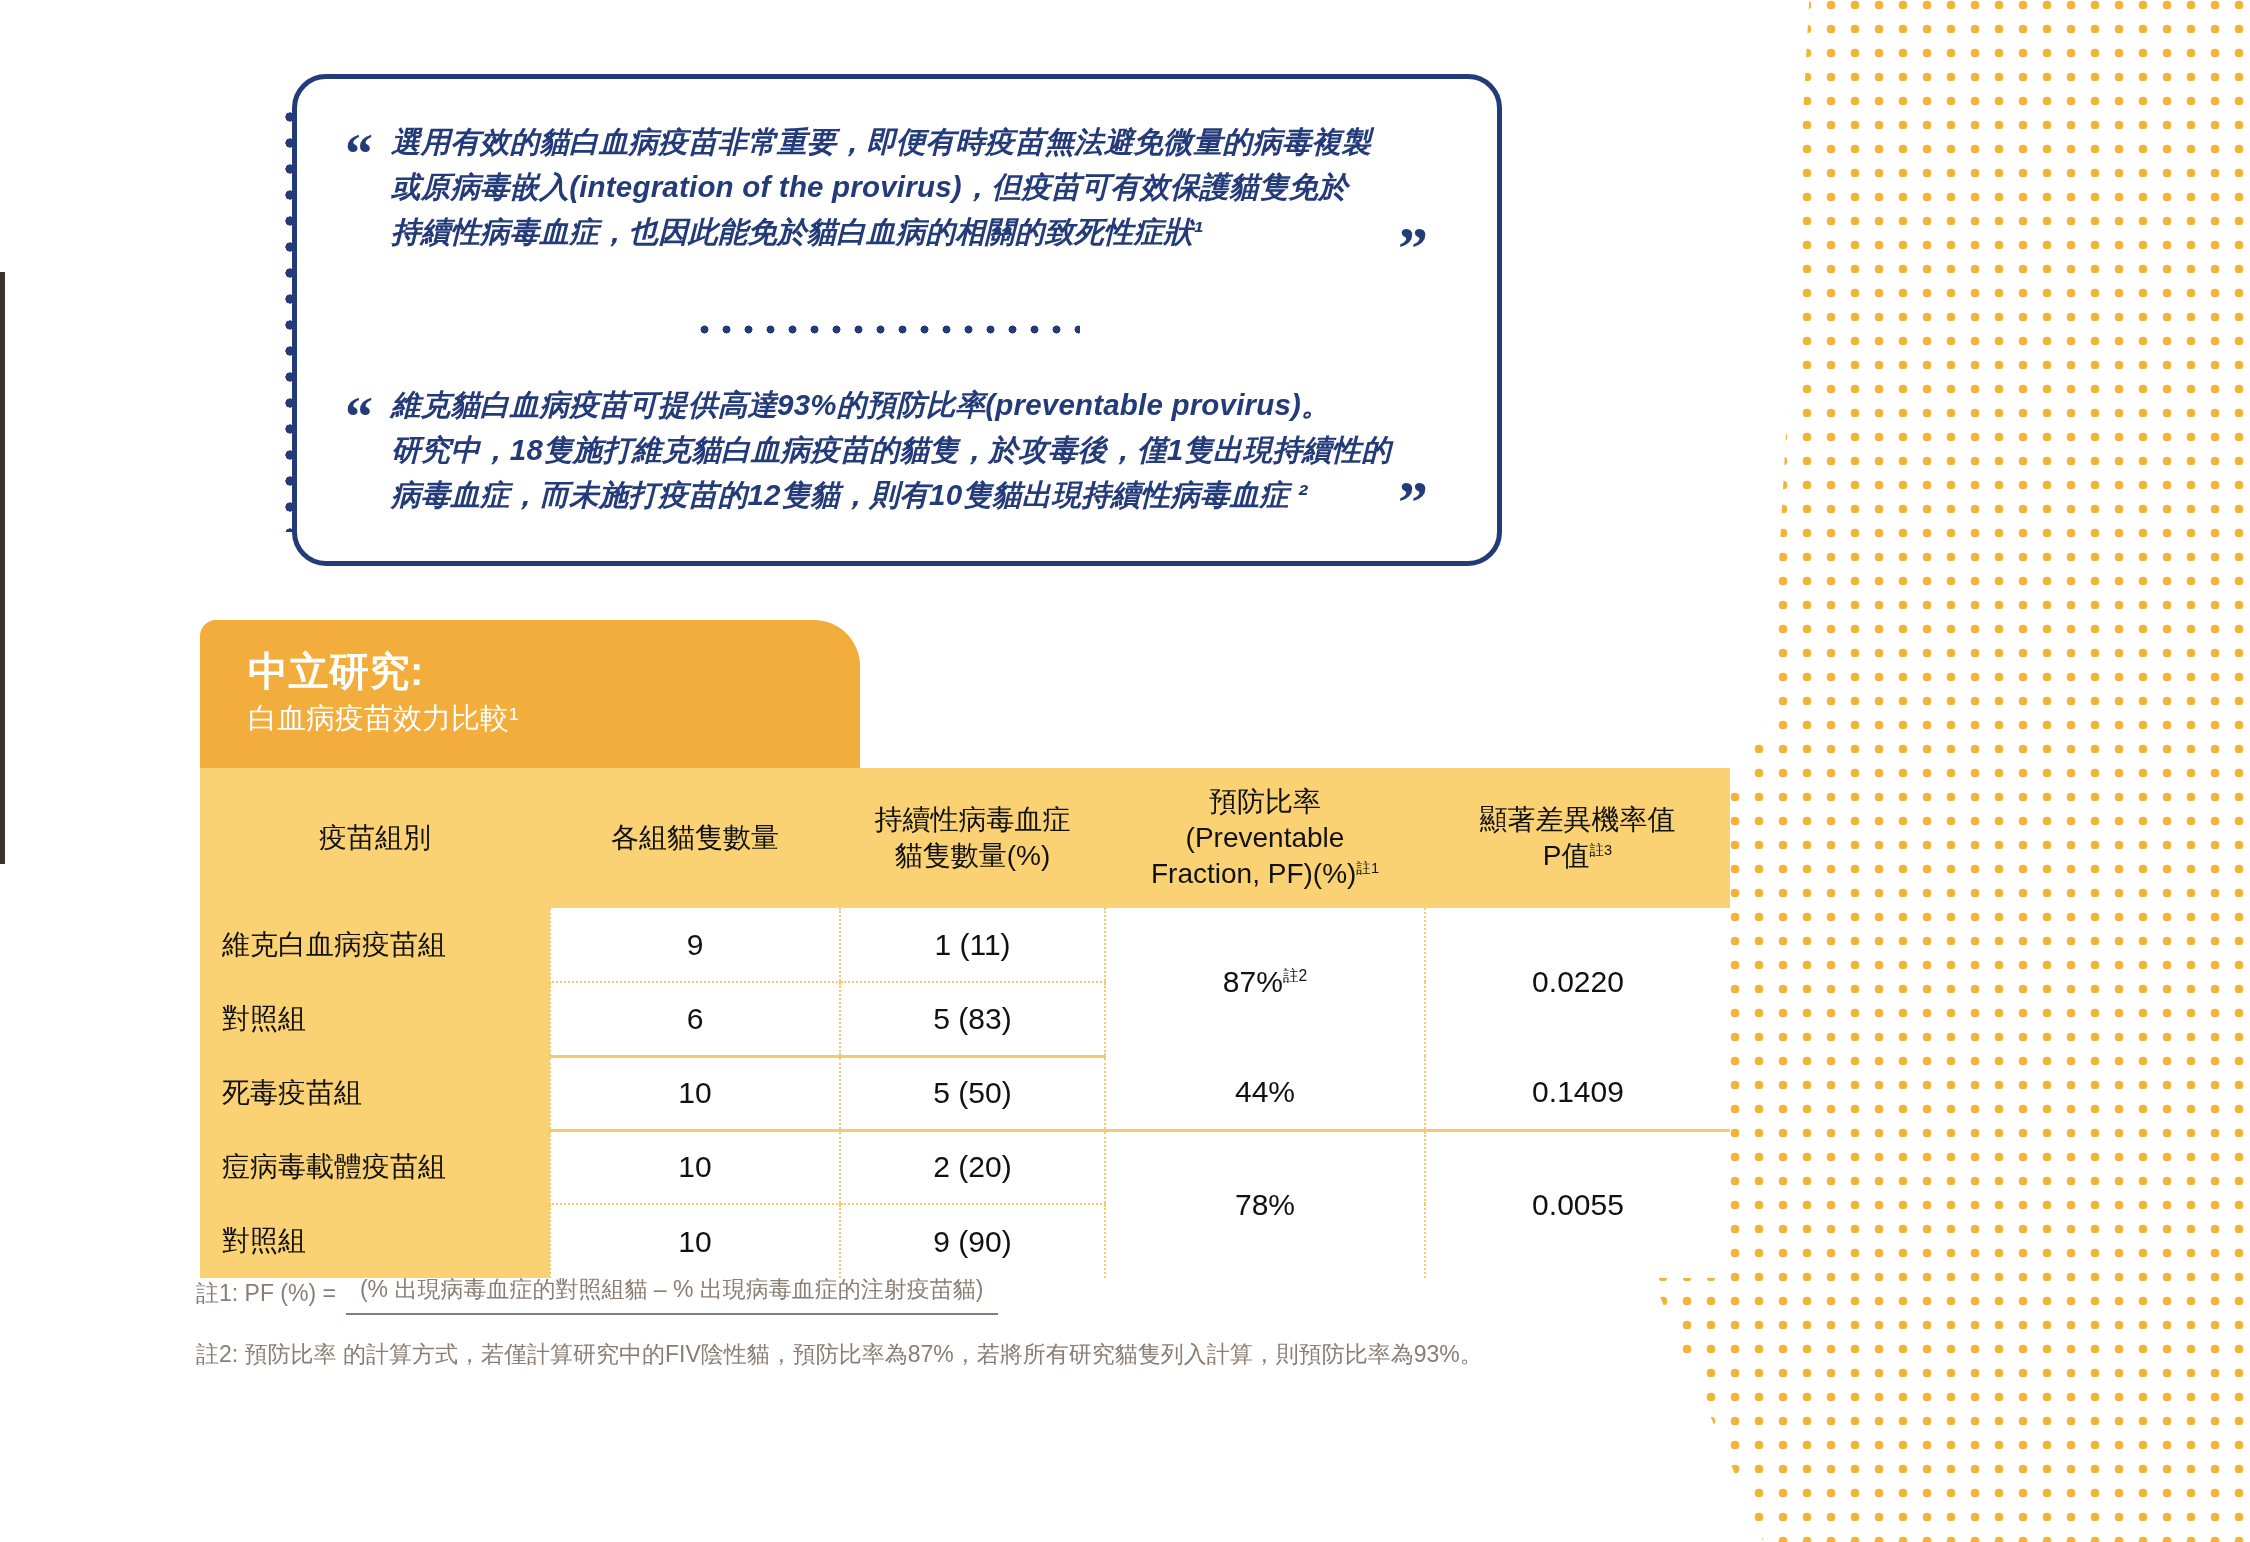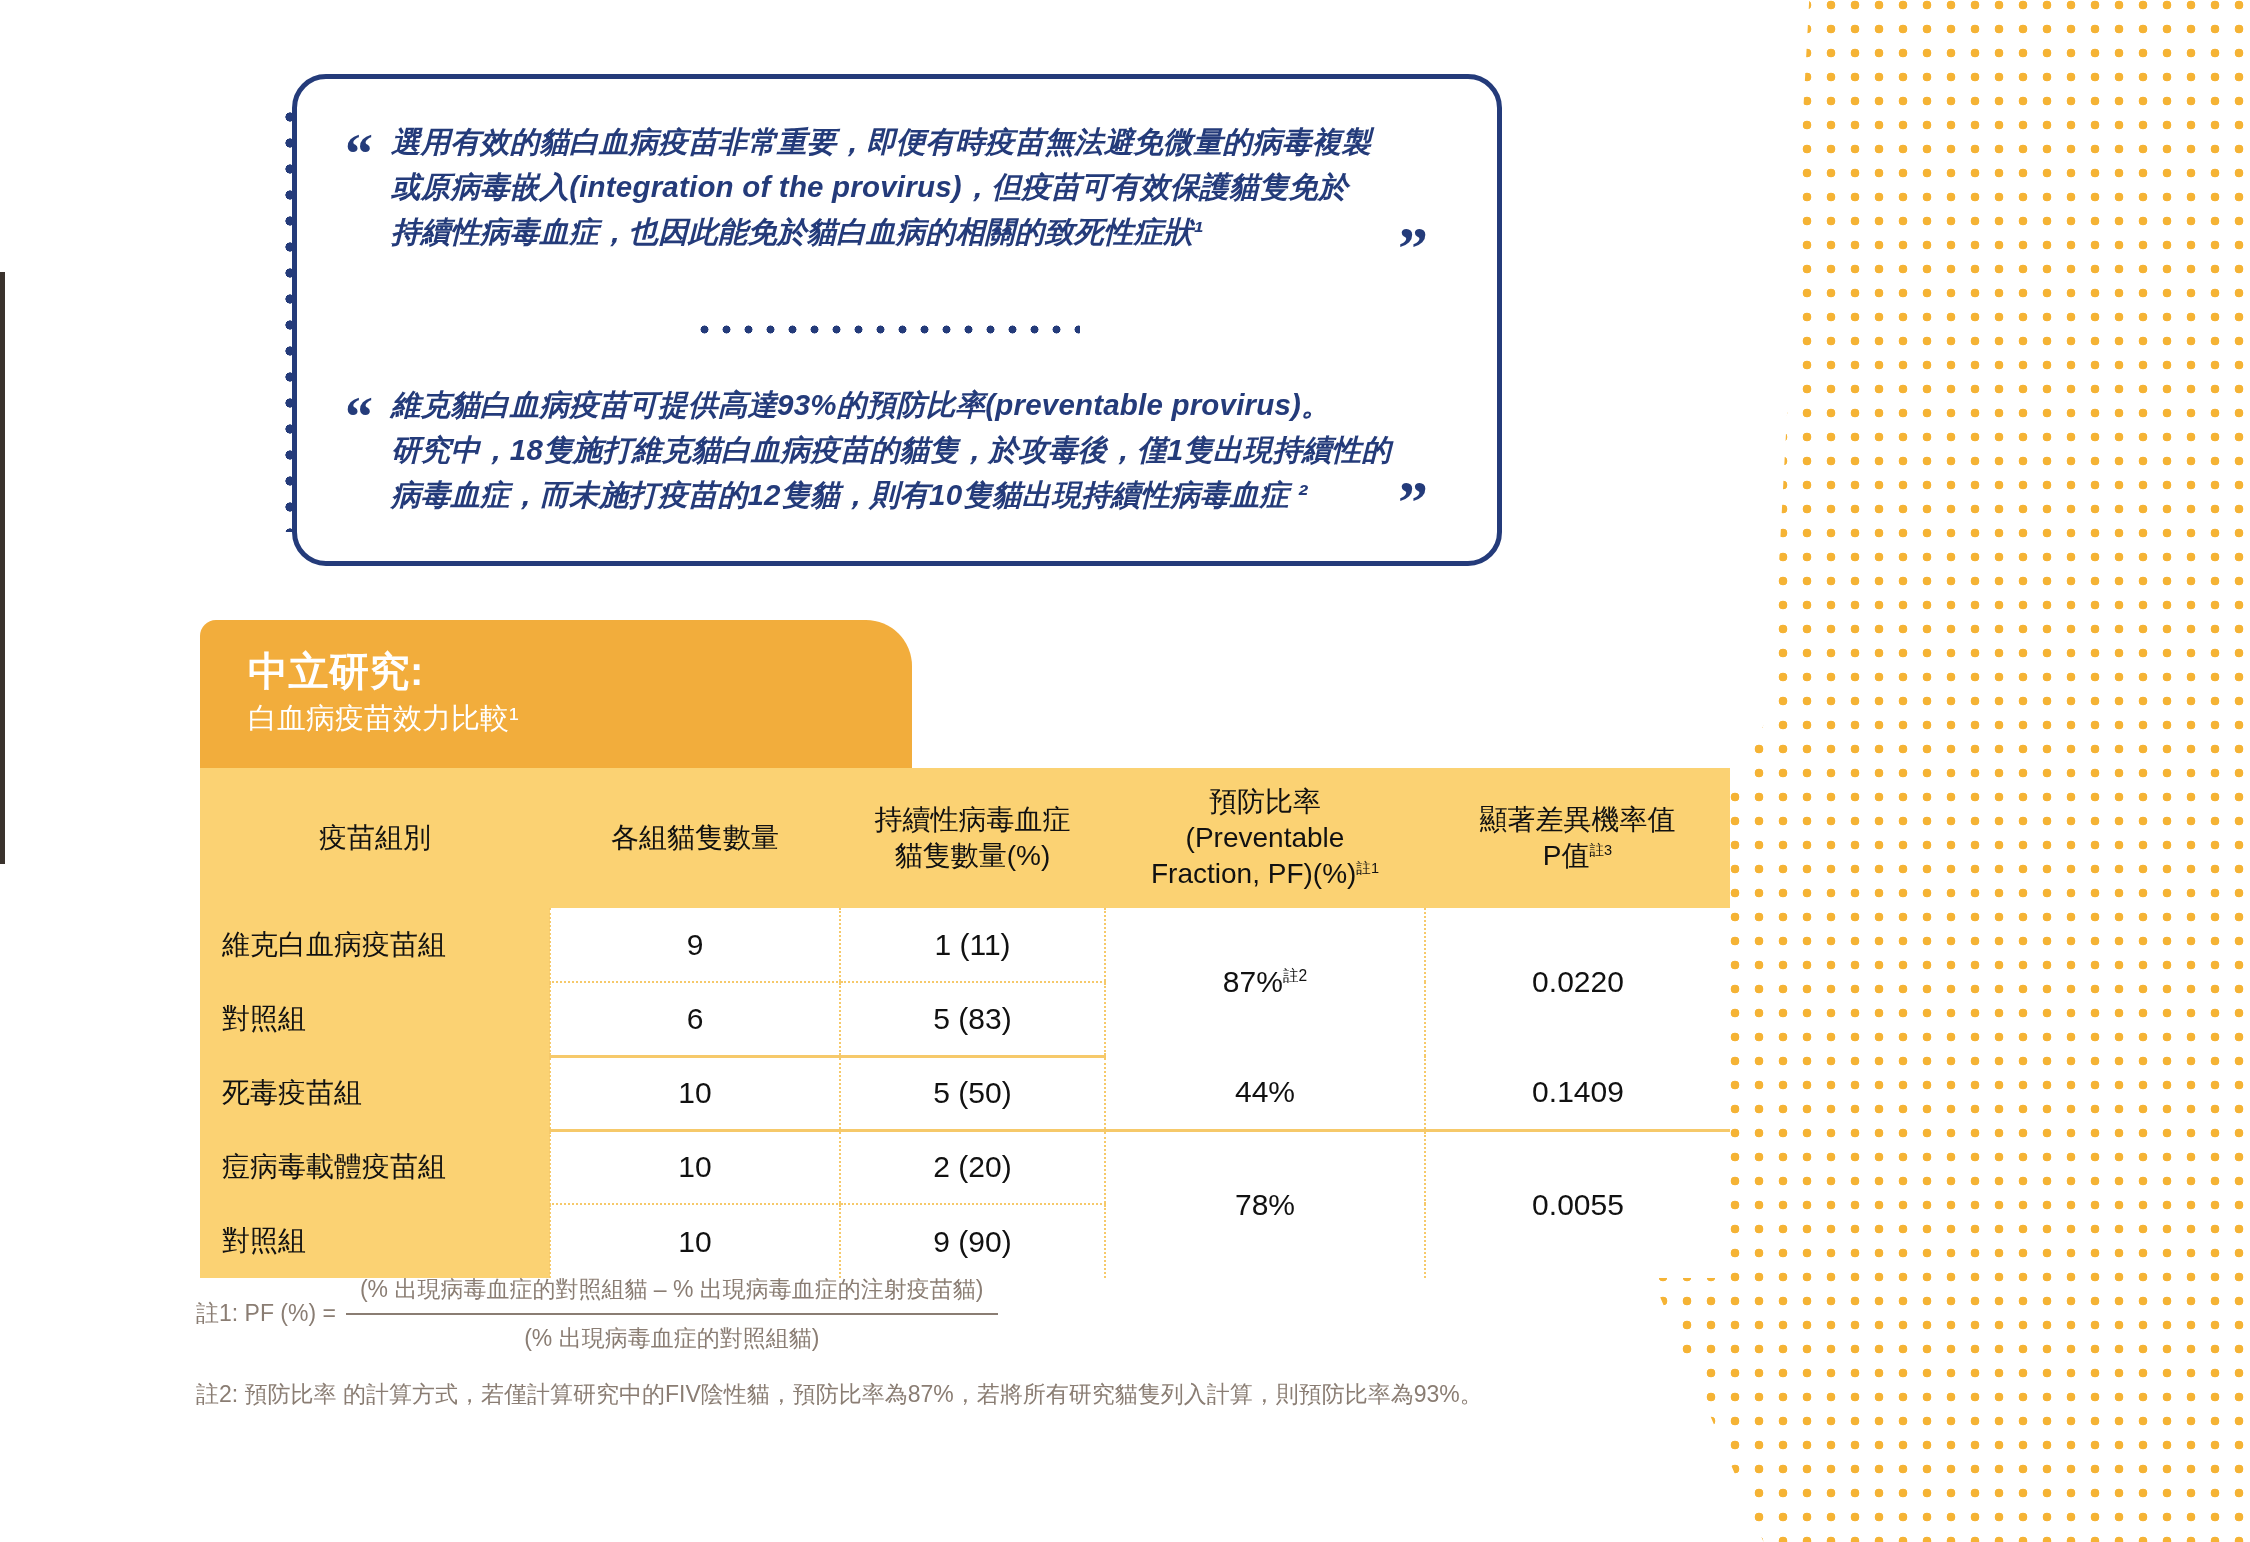--- a/index.html
+++ b/index.html
@@ -116,21 +116,21 @@
 
   
   #table-wrap {
     position: absolute;
     left: 200px;
     top: 620px;
     width: 1530px;
   }
 
   #table-title-tab {
-    width: 712px;
+    width: 660px;
     height: 148px;
     background: #f2ad3c;
     border-top-left-radius: 16px;
     border-top-right-radius: 46px;
     box-sizing: border-box;
     padding: 28px 0 0 48px;
     color: #ffffff;
   }
   #table-title-main {
     font-size: 40px;
@@ -346,17 +346,16 @@
       </tr>
     </tbody>
   </table>
 </div>
 
 <div id="footnotes">
   <div id="formula-row">
     <div id="formula-label">註1: PF (%) =</div>
     <div id="formula-fraction">
       <div id="formula-numerator">(% 出現病毒血症的對照組貓 – % 出現病毒血症的注射疫苗貓)</div>
-      <div id="formula-denominator">(% 出現病毒血症的對照組貓)</div>
     </div>
   </div>
   <div class="footnote-line">註2: 預防比率 的計算方式，若僅計算研究中的FIV陰性貓，預防比率為87%，若將所有研究貓隻列入計算，則預防比率為93%。</div>
 </div>
 
 </body></html>

